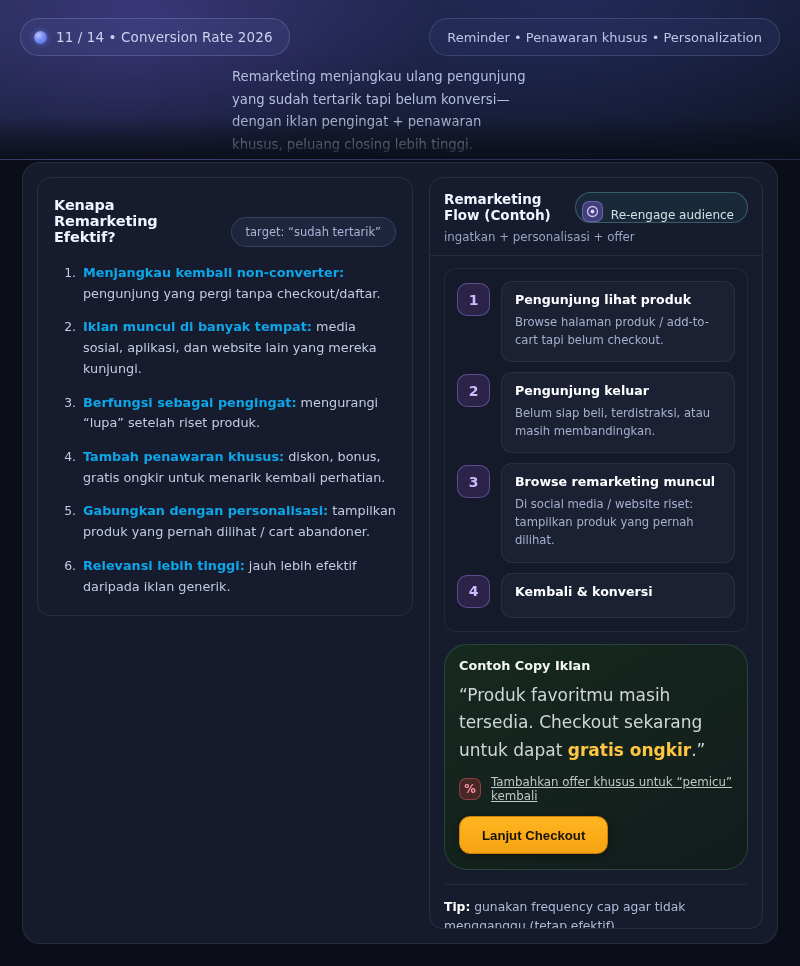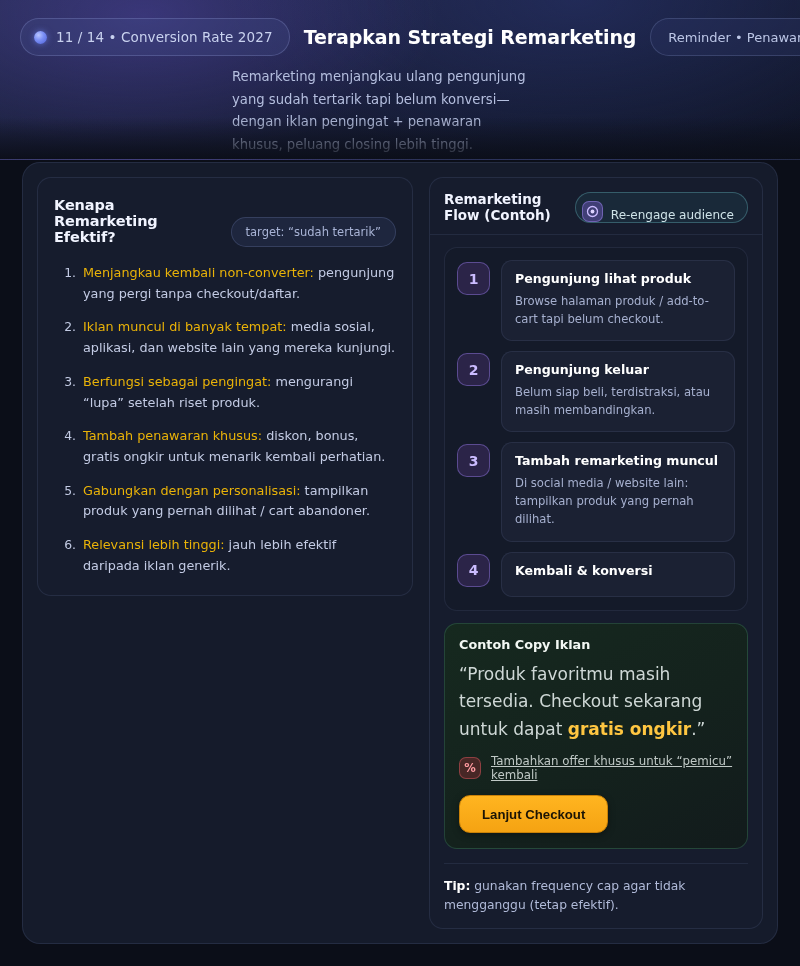--- a/index.html
+++ b/index.html
@@ -156,21 +156,21 @@
   }
   ol.reasons > li {
     font-size: 12.8px;
     line-height: 1.62;
     color: #c3cbe4;
     margin-bottom: 13px;
     padding-left: 3px;
   }
   ol.reasons > li:last-child { margin-bottom: 0; }
   ol.reasons > li::marker { color: #c3cbe4; font-size: 12.4px; }
-  .rs-b { font-weight: normal; color: #eab308; }
+  .rs-b { font-weight: bold; color: #0ea5e9; }
 
   
   .right-card {
     flex: 1 1 auto;
     align-self: stretch;
     border: 1px solid rgba(120,135,185,0.16);
     border-radius: 14px;
     background: #161c2d;
     display: flex;
     flex-direction: column;
@@ -231,21 +231,21 @@
     background: #1b2133;
     padding: 10px 13px 12px 13px;
   }
   .step-title { font-size: 12.6px; font-weight: bold; color: #ffffff; margin-bottom: 6px; }
   .step-desc { font-size: 11.6px; line-height: 1.56; color: #a6b0cf; }
 
   
   .copy-wrap { padding: 12px 14px 0 14px; }
   .copy-card {
     border: 1px solid rgba(60,120,95,0.42);
-    border-radius: 13px;
+    border-radius: 23px;
     background: linear-gradient(150deg, #16291f 0%, #14221d 55%, #121b1c 100%);
     padding: 13px 14px 15px 14px;
   }
   .copy-title { font-size: 12.8px; font-weight: bold; color: #f3f8f4; margin-bottom: 9px; }
   .copy-quote { font-size: 17px; line-height: 1.62; color: #cfd8d6; }
   .hl-ongkir { color: #ffc641; font-weight: bold; }
   .copy-note-row { display: flex; align-items: center; gap: 10px; margin-top: 11px; }
   .ico-pct {
     width: 22px; height: 22px; flex: 0 0 22px;
     border-radius: 7px;
@@ -281,24 +281,23 @@
 </head>
 <body>
 
 <div id="root">
 
   <div class="header">
     <div class="hdr-row">
 
       <div class="pill-progress">
         <span class="dot-indicator"></span>
-        <span class="pill-progress-text">11 / 14 • Conversion Rate 2027</span>
-      </div>
-
-      <div class="hdr-title">Terapkan Strategi Remarketing</div>
+        <span class="pill-progress-text">11 / 14 • Conversion Rate 2026</span>
+      </div>
+
 
       <div class="pill-tags">
         <span class="pill-tags-text">Reminder • Penawaran khusus • Personalization</span>
       </div>
     </div>
 
     <div class="hdr-sub">Remarketing menjangkau ulang pengunjung yang sudah tertarik tapi belum konversi—dengan iklan pengingat + penawaran khusus, peluang closing lebih tinggi.</div>
   </div>
 
   <div class="shell">
@@ -329,20 +328,21 @@
           <div class="pill-reengage">
             <span class="ico-target">
               <svg width="13" height="13" viewBox="0 0 13 13" aria-hidden="true">
                 <circle cx="6.5" cy="6.5" r="5" fill="none" stroke="#cbbcff" stroke-width="1.3"></circle>
                 <circle cx="6.5" cy="6.5" r="1.9" fill="#ded4ff"></circle>
               </svg>
             </span>
             <span class="pill-reengage-text">Re-engage audience</span>
           </div>
         </div>
+        <div class="rc-sub">ingatkan + personalisasi + offer</div>
       </div>
 
       <div class="flow-wrap">
         <div class="flow-box" id="steps-box">
             <div class="step">
               <div class="step-num">1</div>
               <div class="step-body">
                 <div class="step-title">Pengunjung lihat produk</div>
                 <div class="step-desc">Browse halaman produk / add-to-cart tapi belum checkout.</div>
               </div>
@@ -350,22 +350,22 @@
             <div class="step">
               <div class="step-num">2</div>
               <div class="step-body">
                 <div class="step-title">Pengunjung keluar</div>
                 <div class="step-desc">Belum siap beli, terdistraksi, atau masih membandingkan.</div>
               </div>
             </div>
             <div class="step">
               <div class="step-num">3</div>
               <div class="step-body">
-                <div class="step-title">Tambah remarketing muncul</div>
-                <div class="step-desc">Di social media / website lain: tampilkan produk yang pernah dilihat.</div>
+                <div class="step-title">Browse remarketing muncul</div>
+                <div class="step-desc">Di social media / website riset: tampilkan produk yang pernah dilihat.</div>
               </div>
             </div>
             <div class="step">
               <div class="step-num">4</div>
               <div class="step-body">
                 <div class="step-title">Kembali &amp; konversi</div>
               </div>
             </div>
           </div>
       </div>

